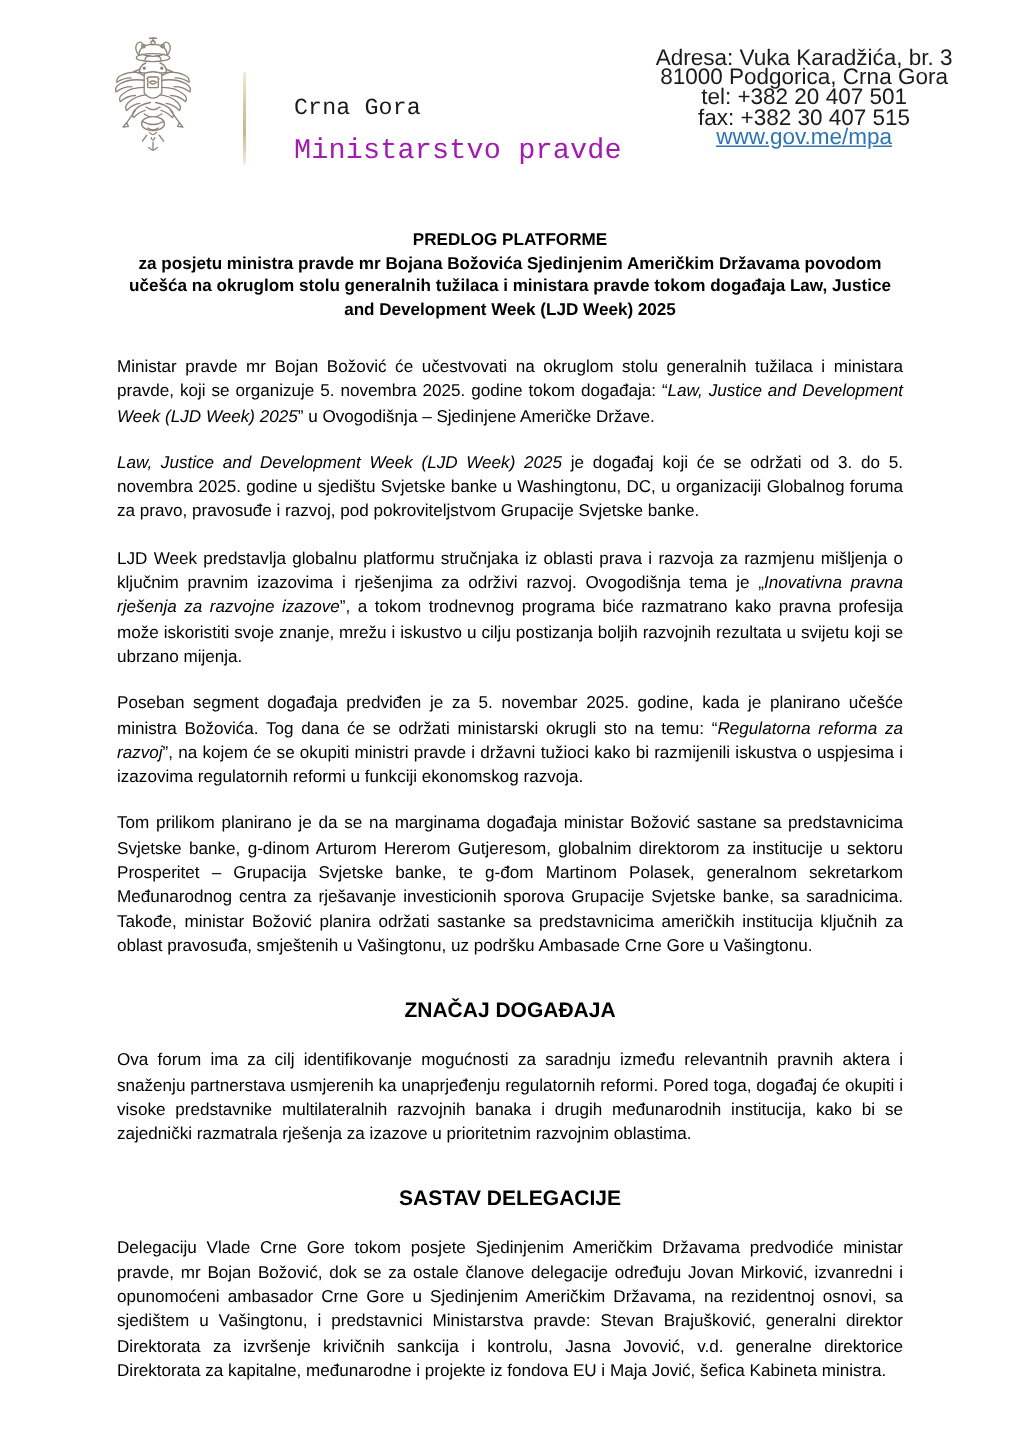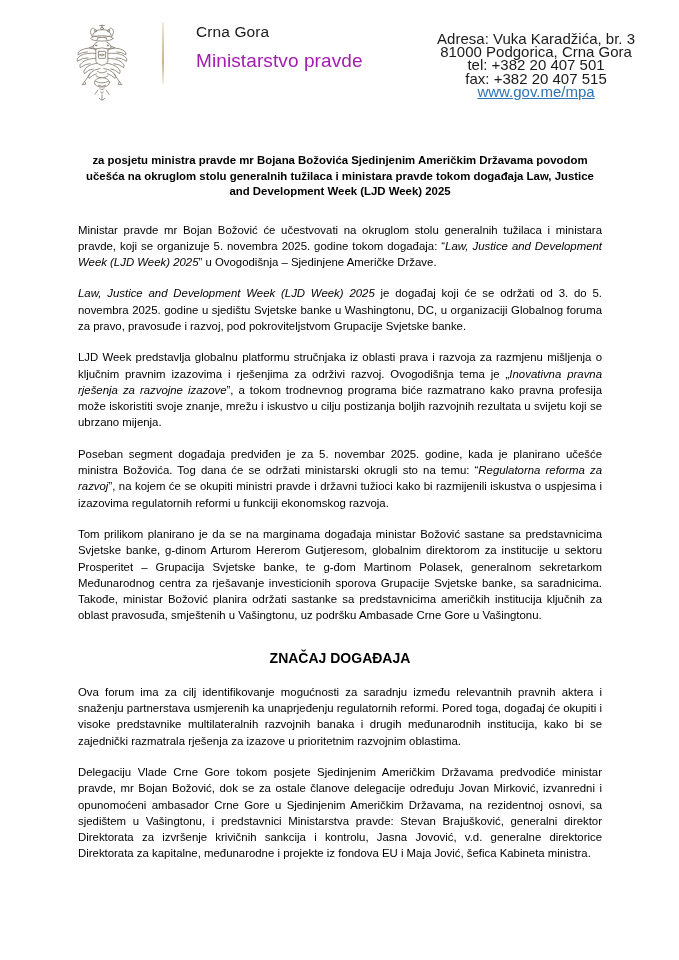--- a/index.html
+++ b/index.html
@@ -29,22 +29,23 @@
     position: relative;
     display: flex;
     align-items: flex-start;
     justify-content: space-between;
     padding: 22px 44px 0 66px;
     box-sizing: border-box;
   }
 
   .brand {
     display: flex;
-    align-items: flex-start;
+    align-items: flex-end;
     gap: 18px;
+    font-family: Liberation Mono, monospace;
   }
 
   .crest {
     width: 72px;
     height: 88px;
     flex: 0 0 auto;
     display: block;
   }
 
   .brand-divider {
@@ -204,45 +205,47 @@
       <div class="brand-names">
         <span class="brand-line1">Crna Gora</span>
         <span class="brand-line2">Ministarstvo pravde</span>
       </div>
     </div>
 
     <div class="contact">
       <div>Adresa: Vuka Karadžića, br. 3</div>
       <div>81000 Podgorica, Crna Gora</div>
       <div>tel: +382 20 407 501</div>
-      <div>fax: +382 20 407 515</div>
+      <div>fax: +382 30 407 515</div>
       <div><span class="weblink">www.gov.me/mpa</span></div>
     </div>
   </div>
 
   <div class="doc-body">
 
     <div class="title-block">
+      <span class="t-main">PREDLOG PLATFORME</span>
       <span>za posjetu ministra pravde mr Bojana Božovića Sjedinjenim Američkim Državama</span>
       <span>povodom učešća na okruglom stolu generalnih tužilaca i ministara pravde</span>
       <span>tokom događaja Law, Justice and Development Week (LJD Week) 2025</span>
     </div>
 
     <p class="para first"><span>Ministar pravde mr Bojan Božović će učestvovati na okruglom stolu generalnih tužilaca i ministara pravde, koji se organizuje 5. novembra 2025. godine tokom događaja: “</span><i>Law, Justice and Development Week (LJD Week) 2025</i><span>” u Ovogodišnja – Sjedinjene Američke Države.</span></p>
 
     <p class="para"><i>Law, Justice and Development Week (LJD Week) 2025</i><span> je događaj koji će se održati od 3. do 5. novembra 2025. godine u sjedištu Svjetske banke u Washingtonu, DC, u organizaciji Globalnog foruma za pravo, pravosuđe i razvoj, pod pokroviteljstvom Grupacije Svjetske banke.</span></p>
 
     <p class="para"><span>LJD Week predstavlja globalnu platformu stručnjaka iz oblasti prava i razvoja za razmjenu mišljenja o ključnim pravnim izazovima i rješenjima za održivi razvoj. Ovogodišnja tema je „</span><i>Inovativna pravna rješenja za razvojne izazove</i><span>”, a tokom trodnevnog programa biće razmatrano kako pravna profesija može iskoristiti svoje znanje, mrežu i iskustvo u cilju postizanja boljih razvojnih rezultata u svijetu koji se ubrzano mijenja.</span></p>
 
     <p class="para"><span>Poseban segment događaja predviđen je za 5. novembar 2025. godine, kada je planirano učešće ministra Božovića. Tog dana će se održati ministarski okrugli sto na temu: “</span><i>Regulatorna reforma za razvoj</i><span>”, na kojem će se okupiti ministri pravde i državni tužioci kako bi razmijenili iskustva o uspjesima i izazovima regulatornih reformi u funkciji ekonomskog razvoja.</span></p>
 
     <p class="para">Tom prilikom planirano je da se na marginama događaja ministar Božović sastane sa predstavnicima Svjetske banke, g-dinom Arturom Hererom Gutjeresom, globalnim direktorom za institucije u sektoru Prosperitet – Grupacija Svjetske banke, te g-đom Martinom Polasek, generalnom sekretarkom Međunarodnog centra za rješavanje investicionih sporova Grupacije Svjetske banke, sa saradnicima. Takođe, ministar Božović planira održati sastanke sa predstavnicima američkih institucija ključnih za oblast pravosuđa, smještenih u Vašingtonu, uz podršku Ambasade Crne Gore u Vašingtonu.</p>
 
     <p class="section-head">ZNAČAJ DOGAĐAJA</p>
 
     <p class="para">Ova forum ima za cilj identifikovanje mogućnosti za saradnju između relevantnih pravnih aktera i snaženju partnerstava usmjerenih ka unaprjeđenju regulatornih reformi. Pored toga, događaj će okupiti i visoke predstavnike multilateralnih razvojnih banaka i drugih međunarodnih institucija, kako bi se zajednički razmatrala rješenja za izazove u prioritetnim razvojnim oblastima.</p>
 
+    <p class="section-head">SASTAV DELEGACIJE</p>
 
     <p class="para">Delegaciju Vlade Crne Gore tokom posjete Sjedinjenim Američkim Državama predvodiće ministar pravde, mr Bojan Božović, dok se za ostale članove delegacije određuju  Jovan Mirković, izvanredni i opunomoćeni ambasador Crne Gore u Sjedinjenim Američkim Državama, na rezidentnoj osnovi, sa sjedištem u Vašingtonu, i predstavnici Ministarstva pravde: Stevan Brajušković, generalni direktor Direktorata za izvršenje krivičnih sankcija i kontrolu, Jasna Jovović, v.d. generalne direktorice Direktorata za kapitalne, međunarodne i projekte iz fondova EU i Maja Jović, šefica Kabineta ministra.</p>
 
 
   </div>
 </div>
 
 </body></html>

